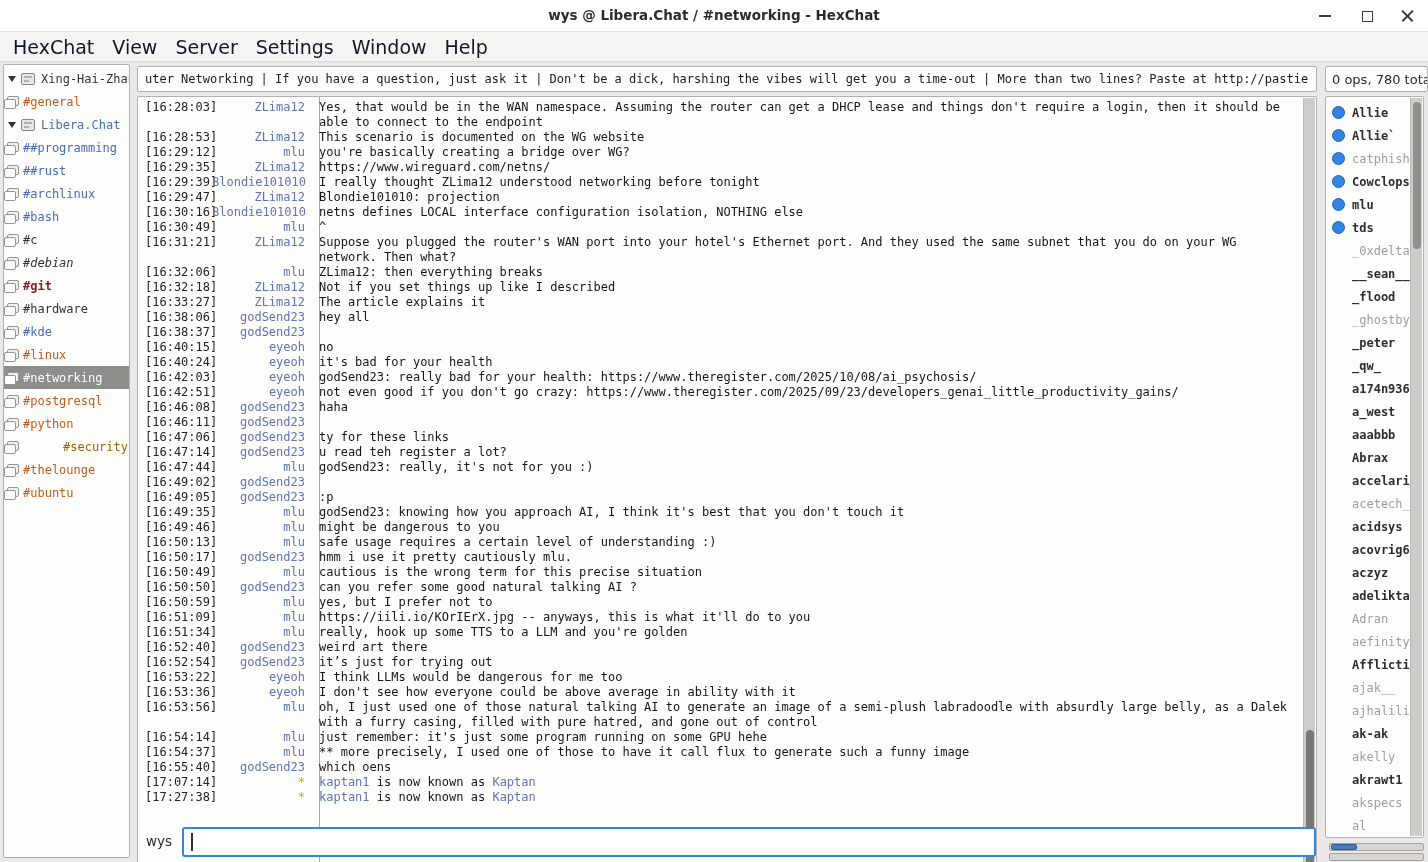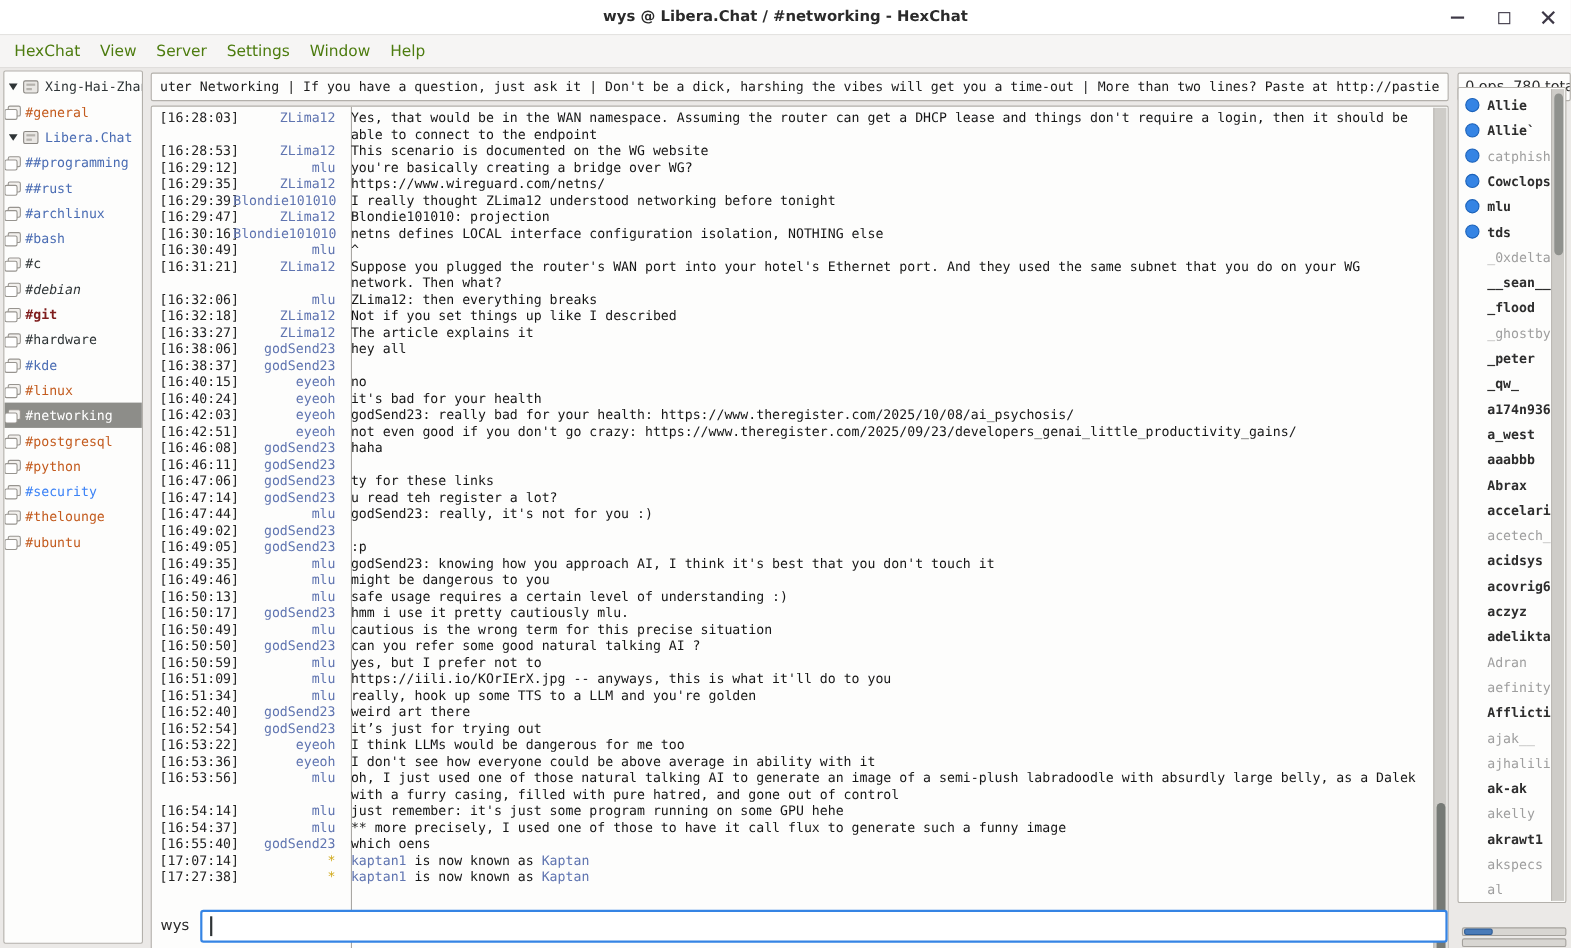--- a/index.html
+++ b/index.html
@@ -18,21 +18,21 @@
   .btn-close-g { position:relative; width:13px; height:13px; }
   .btn-close-g::before,.btn-close-g::after { content:""; position:absolute; left:-1px; top:5.5px;
     width:15px; height:1.6px; background:#3d3846; }
   .btn-close-g::before { transform:rotate(45deg); }
   .btn-close-g::after { transform:rotate(-45deg); }
 
   
   .menubar { position:absolute; left:0; top:32px; width:1428px; height:30px;
     background:#f6f5f4; border-bottom:1px solid #dedcda; display:flex; align-items:center;
     padding-left:4px; }
-  .menu-item { font-size:14px; color:#4d7c0f; padding:5px 9px; }
+  .menu-item { font-size:19px; color:#0f172a; padding:5px 9px; }
 
   
   .gtkbox { position:absolute; background:#fdfdfc; border:1px solid #b3b0ab; border-radius:2px; }
 
   
   .tree-panel { left:3px; top:64px; width:127px; height:794px; overflow:hidden; padding-top:2px; }
   .tree-row { height:23px; display:flex; align-items:center; white-space:nowrap;
     font-family:"DejaVu Sans Mono", monospace; font-size:12px; overflow:hidden; }
   .tree-row.server { padding-left:4px; }
   .tree-row.channel { }
@@ -74,21 +74,21 @@
   
   .input-nick { position:absolute; left:146px; top:833px; font-size:13.5px; color:#2b2b2b; }
   .main-input { position:absolute; left:182px; top:827px; width:1134px; height:30px;
     border:2px solid #3584e4; border-radius:3px; background:#ffffff; padding:0 8px;
     font-family:"DejaVu Sans Mono", monospace; font-size:12px; outline:none; }
   .caret { position:absolute; left:191px; top:833px; width:1.5px; height:18px; background:#2e3436; }
 
   
   .count-box { left:1325px; top:66px; width:103px; height:26px; display:flex; align-items:center;
     padding-left:6px; font-size:13px; color:#2b2b2b; white-space:nowrap; overflow:hidden; }
-  .user-panel { left:1325px; top:79px; width:99px; height:742px; overflow:hidden; }
+  .user-panel { left:1325px; top:96px; width:99px; height:742px; overflow:hidden; }
   .user-inner { position:absolute; left:0; top:4px; right:13px; bottom:0; overflow:hidden; }
   .user-row { height:23px; display:flex; align-items:center; padding-left:6px; white-space:nowrap;
     font-family:"DejaVu Sans Mono", monospace; font-size:12px; overflow:hidden; }
   .user-row .dot { width:13px; height:13px; border-radius:50%; background:#3584e4;
     border:1px solid #1c62b9; margin-right:7px; flex:none; }
   .user-row .nodot { width:20px; flex:none; }
   .user-row .uname { color:#2d2d2d; font-weight:bold; }
   .user-row.away .uname { color:#9e9e9e; font-weight:normal; }
   .user-vscroll { position:absolute; right:1px; top:1px; width:12px; bottom:1px; background:#ceccc8; border-left:1px solid #bbb8b4; }
   .user-vscroll .handle { position:absolute; left:2px; width:8px; top:0.5%; height:20%;
@@ -187,21 +187,21 @@
     <div class="tree-row channel">
       <span class="channel-icon"></span>
       <span class="label" style="color: rgb(195, 91, 30);">#postgresql</span>
     </div>
     <div class="tree-row channel">
       <span class="channel-icon"></span>
       <span class="label" style="color: rgb(195, 91, 30);">#python</span>
     </div>
     <div class="tree-row channel">
       <span class="channel-icon"></span>
-      <span class="label" style="color: #3b82f6;">#security</span>
+      <span class="label" style="color: #a16207; margin-left: 40px;">#security</span>
     </div>
     <div class="tree-row channel">
       <span class="channel-icon"></span>
       <span class="label" style="color: rgb(195, 91, 30);">#thelounge</span>
     </div>
     <div class="tree-row channel">
       <span class="channel-icon"></span>
       <span class="label" style="color: rgb(195, 91, 30);">#ubuntu</span>
     </div>
   </div>

